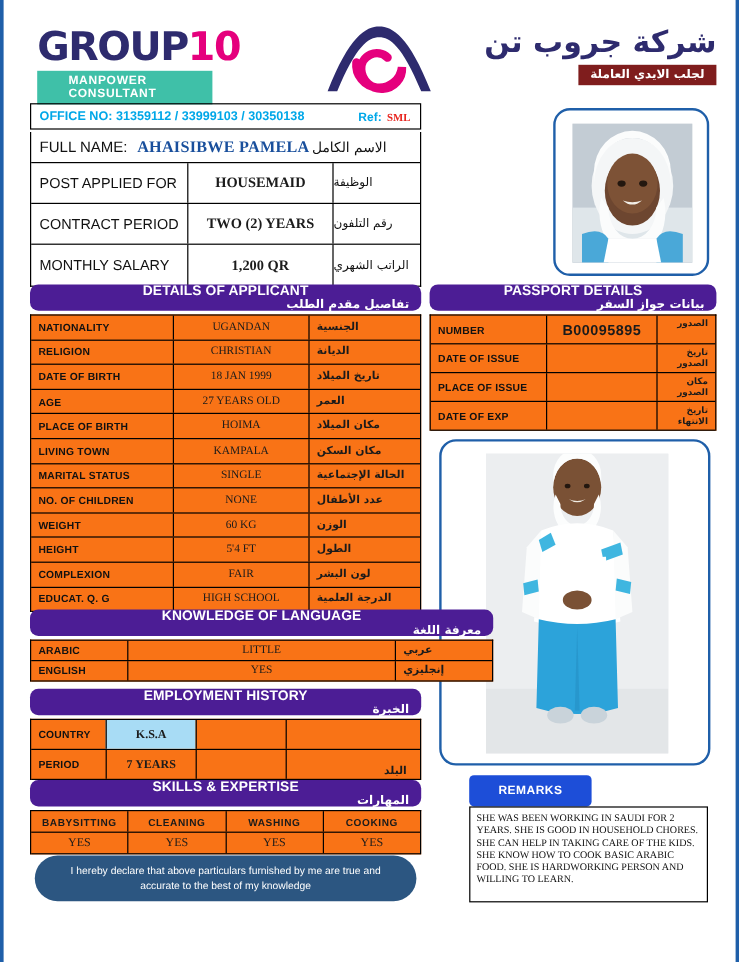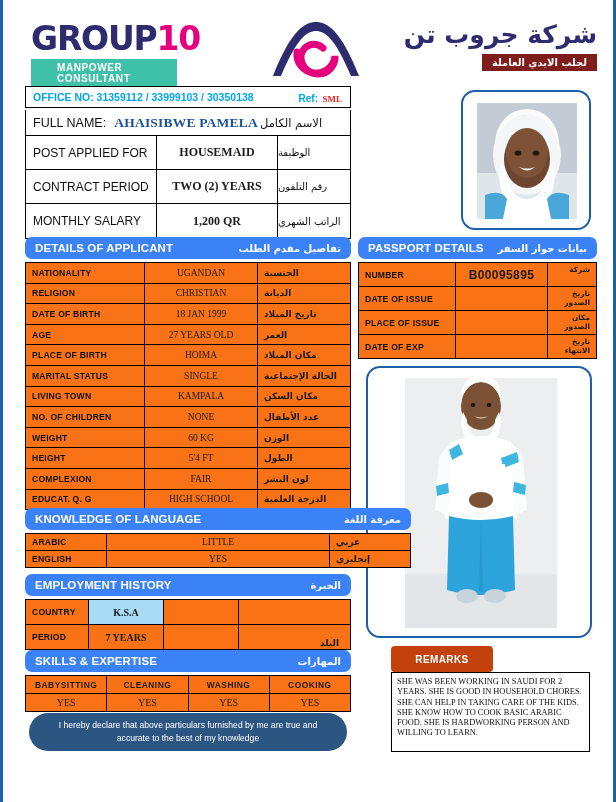--- a/index.html
+++ b/index.html
@@ -95,23 +95,23 @@
     position:absolute;left:458px;top:90px;width:130px;height:140px;
     border:2px solid #1f5fa9;border-radius:14px;background:#fff;
     box-sizing:border-box;overflow:hidden;
   }
   .photo-head .inner{
     position:absolute;left:14px;top:11px;width:100px;height:116px;
     overflow:hidden;background:#cfd6dd;
   }
   
   .sec{
-    background:#3b82f6;color:#fff;border-radius:7px;
+    background:#4c1d95;color:#fff;border-radius:7px;
     display:flex;align-items:center;box-sizing:border-box;
-    padding:0 10px;height:22px;
+    padding:0 10px;height:22px;flex-direction:column;
   }
   .sec .en{font-size:11.5px;font-weight:bold;letter-spacing:.1px;}
   .sec .ar{
     margin-left:auto;font-family:"DejaVu Sans",sans-serif;direction:rtl;
     font-size:10px;font-weight:bold;
   }
   
   .gtable{border:1px solid #000;border-bottom:none;box-sizing:border-box;background:#f97316;}
   .grow{display:flex;border-bottom:1px solid #000;box-sizing:border-box;}
   .gcell{
@@ -189,21 +189,21 @@
     border:2px solid #1f5fa9;border-radius:14px;background:#fff;
     box-sizing:border-box;overflow:hidden;
   }
   .photo-full .inner{
     position:absolute;left:37px;top:10px;width:152px;height:250px;
     overflow:hidden;background:#e9ecee;
   }
   
   .remarks-hd{
     position:absolute;left:388px;top:646px;width:102px;height:26px;
-    background:#c2410c;border-radius:4px;color:#fff;
+    background:#1d4ed8;border-radius:4px;color:#fff;
     display:flex;align-items:center;justify-content:center;
     font-size:10px;font-weight:bold;letter-spacing:.4px;
   }
   .remarks-box{
     position:absolute;left:388px;top:672px;width:199px;height:80px;
     border:1px solid #000;box-sizing:border-box;
     padding:4px 5px;font-family:"Liberation Serif",serif;
     font-size:8.4px;line-height:10.3px;color:#111;
   }
   
@@ -312,28 +312,28 @@
         <div class="gcell g-lbl c1">AGE</div>
         <div class="gcell g-val c2">27 YEARS OLD</div>
         <div class="gcell g-ar c3">العمر</div>
       </div>
       <div class="grow">
         <div class="gcell g-lbl c1">PLACE OF BIRTH</div>
         <div class="gcell g-val c2">HOIMA</div>
         <div class="gcell g-ar c3">مكان الميلاد</div>
       </div>
       <div class="grow">
+        <div class="gcell g-lbl c1">LIVING TOWN</div>
+        <div class="gcell g-val c2">KAMPALA</div>
+        <div class="gcell g-ar c3">مكان السكن</div>
+      </div>
+      <div class="grow">
         <div class="gcell g-lbl c1">MARITAL STATUS</div>
         <div class="gcell g-val c2">SINGLE</div>
         <div class="gcell g-ar c3">الحالة الإجتماعية</div>
-      </div>
-      <div class="grow">
-        <div class="gcell g-lbl c1">LIVING TOWN</div>
-        <div class="gcell g-val c2">KAMPALA</div>
-        <div class="gcell g-ar c3">مكان السكن</div>
       </div>
       <div class="grow">
         <div class="gcell g-lbl c1">NO. OF CHILDREN</div>
         <div class="gcell g-val c2">NONE</div>
         <div class="gcell g-ar c3">عدد الأطفال</div>
       </div>
       <div class="grow">
         <div class="gcell g-lbl c1">WEIGHT</div>
         <div class="gcell g-val c2">60 KG</div>
         <div class="gcell g-ar c3">الوزن</div>
@@ -358,21 +358,21 @@
 
   <div class="pass-wrap">
     <div class="sec">
       <span class="en">PASSPORT DETAILS</span>
       <span class="ar">بيانات جواز السفر</span>
     </div>
     <div class="gtable pass-tbl">
       <div class="grow">
         <div class="gcell g-lbl c1">NUMBER</div>
         <div class="gcell g-val c2">B00095895</div>
-        <div class="gcell g-ar c3">شركة</div>
+        <div class="gcell g-ar c3">الصدور</div>
       </div>
       <div class="grow">
         <div class="gcell g-lbl c1">DATE OF ISSUE</div>
         <div class="gcell g-val c2"></div>
         <div class="gcell g-ar c3">تاريخ الصدور</div>
       </div>
       <div class="grow">
         <div class="gcell g-lbl c1">PLACE OF ISSUE</div>
         <div class="gcell g-val c2"></div>
         <div class="gcell g-ar c3">مكان الصدور</div>

